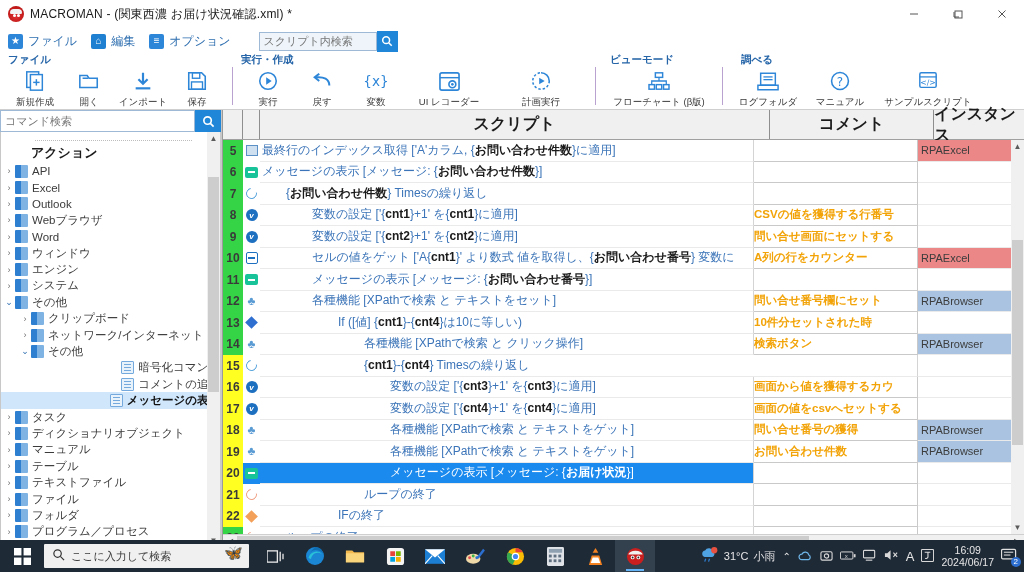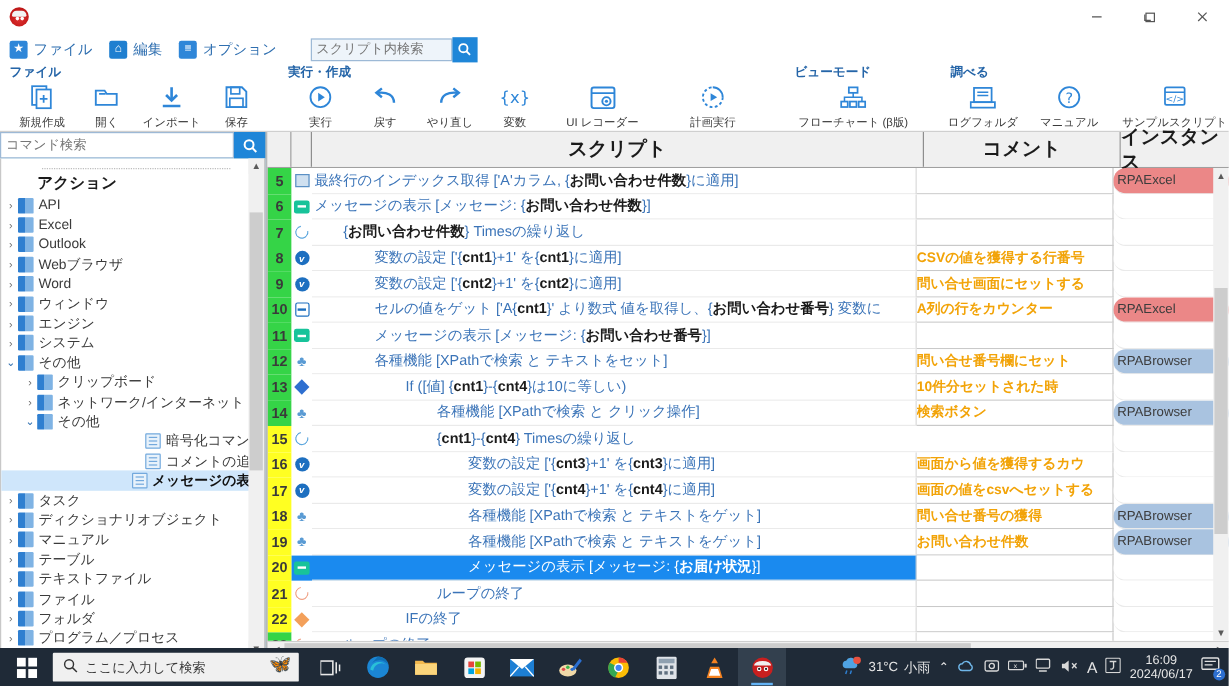--- a/index.html
+++ b/index.html
@@ -109,22 +109,22 @@
   .cico { width:17px; display:flex; align-items:center; justify-content:center; flex:0 0 auto;
           background:#fff; }
   .cscript { flex:1; display:flex; align-items:center; color:#3b74b8; white-space:nowrap;
              overflow:hidden; background:#fff; border-bottom:1px solid #eaeaea;
              border-right:1px solid #d4d4d4; }
   .cscript .tx { display:inline-block; }
   .cscript b { color:#1b1b1b; font-weight:bold; }
   .ccomment { width:164px; flex:0 0 auto; color:#f2a307; font-weight:bold; font-size:11.5px;
               white-space:nowrap; overflow:hidden; display:flex; align-items:center;
               border-bottom:1px solid #c9c9c9; border-right:1px solid #c9c9c9; background:#fff; }
-  .cinst { width:96px; flex:0 0 auto; font-size:11px; color:#3c3c3c; display:flex; align-items:center;
-           padding-left:3px; border-bottom:1px solid #eaeaea; background:#fff;border-radius:10px; }
+  .cinst { width:106px; flex:0 0 auto; font-size:11px; color:#3c3c3c; display:flex; align-items:center;
+           padding-left:3px; border-bottom:1px solid #eaeaea; background:#fff; }
   .cinst.excel { background:#eb8787; }
   .cinst.browser { background:#a9c3e0; }
   .grow.sel .cscript { background:#1a8aef; color:#fff; }
   .grow.sel .cscript b { color:#fff; }
   .grow.sel .cico { background:#1a8aef; }
   .indent1 { padding-left:26px; } .indent2 { padding-left:52px; }
   .indent3 { padding-left:78px; } .indent4 { padding-left:104px; }
   .indent5 { padding-left:130px; } .indent0 { padding-left:2px; }
 
   
@@ -175,20 +175,21 @@
   .notifbadge .cnt { position:absolute; right:-3px; bottom:-2px; background:#2d6fd0; color:#fff;
         font-size:8px; border-radius:7px; padding:0 3px; line-height:10px; }
 </style>
 </head>
 <body>
 
 <div class="app">
 
   <div class="titlebar">
     <div class="tb-icon"></div>
+    <div class="tb-title">MACROMAN - (関東西濃 お届け状況確認.xml) *</div>
     <div class="tb-spacer"></div>
     <div class="winbtn">
       <svg width="12" height="12" viewBox="0 0 12 12">
           <line x1="2" y1="6" x2="10" y2="6" stroke="#555" stroke-width="1"></line>
         </svg>
     </div>
     <div class="winbtn">
       <svg width="12" height="12" viewBox="0 0 12 12">
           <rect x="3" y="3" width="7" height="7" fill="none" stroke="#555" stroke-width="1"></rect>
           <path d="M2 4 L2 9 L7 9" fill="none" stroke="#555" stroke-width="1"></path>
@@ -286,29 +287,20 @@
         <span class="lbl">実行</span>
       </div>
       <div class="rbtn">
         <span class="ico">
           <svg width="22" height="22" viewBox="0 0 24 24">
               <path d="M20 17 C20 10 14 7 5 8" fill="none" stroke="#2e86d8" stroke-width="2.2"></path>
               <path d="M9 4 L4 8 L9 12" fill="none" stroke="#2e86d8" stroke-width="2.2"></path>
             </svg>
         </span>
         <span class="lbl">戻す</span>
-      </div>
-      <div class="rbtn">
-        <span class="ico">
-          <svg width="22" height="22" viewBox="0 0 24 24">
-              <path d="M4 17 C4 10 10 7 19 8" fill="none" stroke="#2e86d8" stroke-width="2.2"></path>
-              <path d="M15 4 L20 8 L15 12" fill="none" stroke="#2e86d8" stroke-width="2.2"></path>
-            </svg>
-        </span>
-        <span class="lbl">やり直し</span>
       </div>
       <div class="rbtn">
         <span class="ico">
           <svg width="24" height="20" viewBox="0 0 30 20">
               <text x="15" y="16" font-size="17" font-family="DejaVu Sans, sans-serif" fill="#2e86d8" text-anchor="middle">{x}</text>
             </svg>
         </span>
         <span class="lbl">変数</span>
       </div>
       <div class="rbtn wide">

